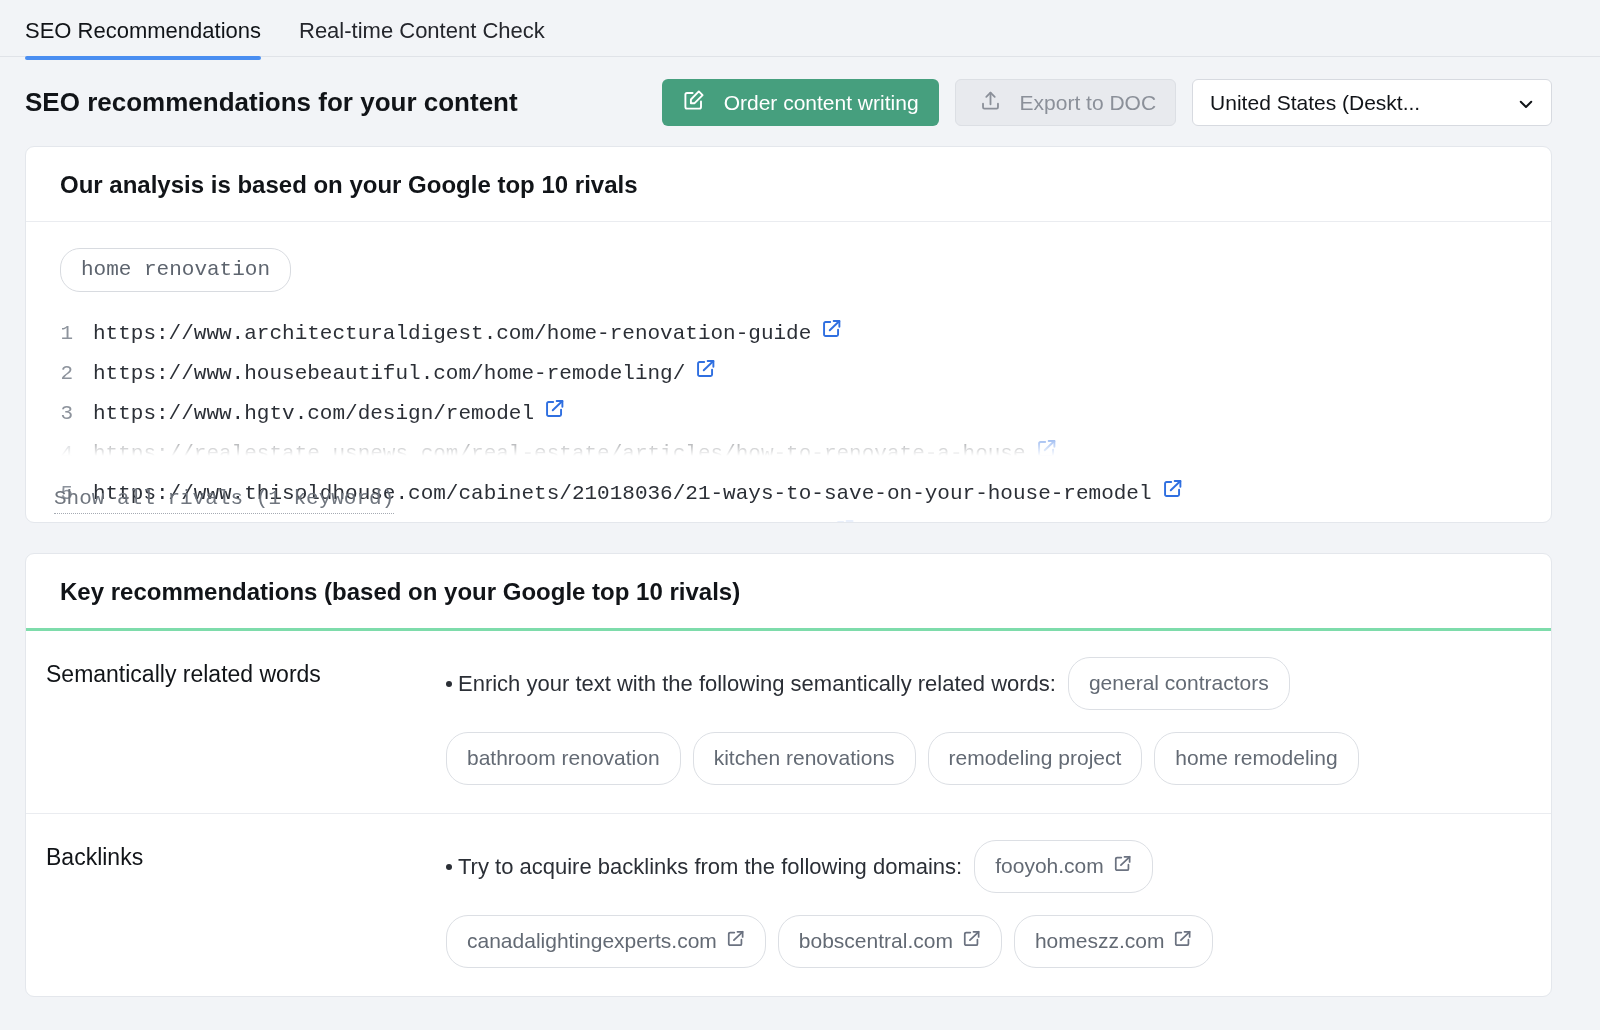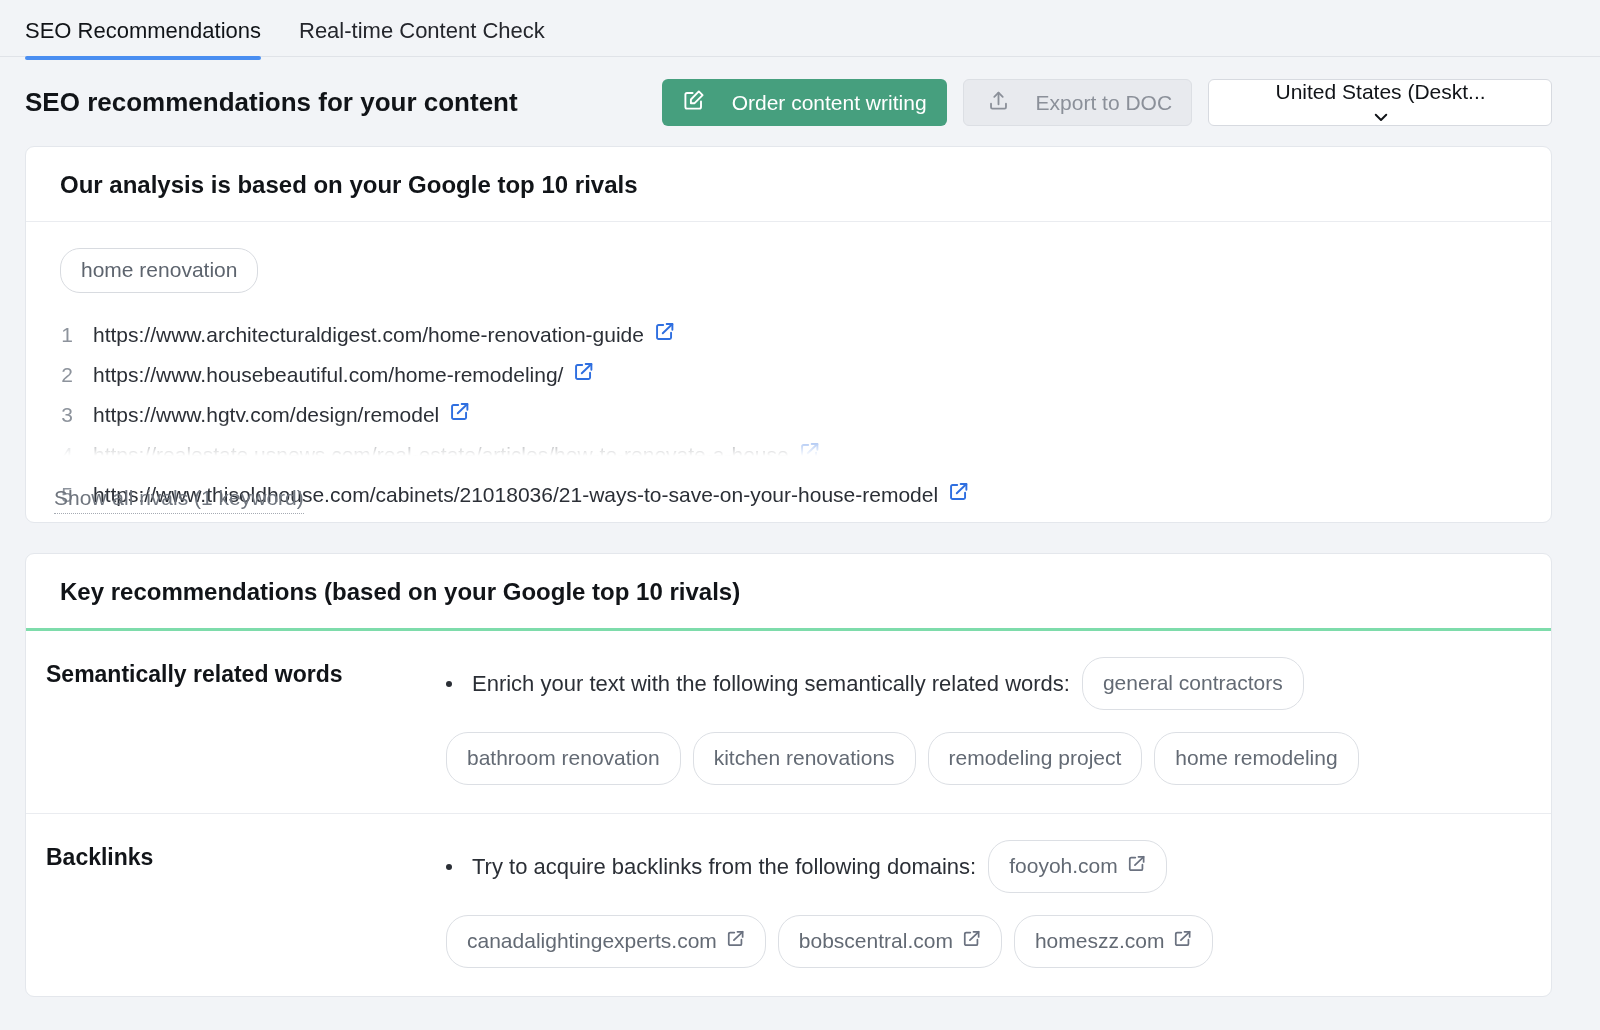--- a/index.html
+++ b/index.html
@@ -60,21 +60,21 @@
     font-size: 26px;
     font-weight: bold;
     color: #111418;
     white-space: nowrap;
   }
   .spacer { flex: 0 0 auto; width: 112px; }
 
   .btn {
     display: inline-flex;
     align-items: center;
-    gap: 26px;
+    gap: 18px;
     height: 47px;
     padding: 0 19px;
     border-radius: 6px;
     font-size: 21px;
     cursor: pointer;
     white-space: nowrap;
     border: 1px solid transparent;
   }
   .btn-primary {
     background: #469f7e;
@@ -92,21 +92,20 @@
     justify-content: space-between;
     height: 47px;
     width: 390px;
     padding: 0 16px 0 17px;
     border-radius: 6px;
     background: #ffffff;
     border: 1px solid #d7dae0;
     font-size: 21px;
     color: #111418;
     cursor: pointer;
-    flex-direction: column;
   }
   .chev {
     width: 18px; height: 18px;
     flex: 0 0 auto;
   }
 
   
   .card {
     margin: 0 48px 6px 25px;
     background: #ffffff;
@@ -121,20 +120,21 @@
     color: #111418;
     border-bottom: 1px solid #eaecf0;
   }
   .card-head.green-rule { border-bottom: 3px solid #7edcab; }
 
   .rivals-body {
     position: relative;
     padding: 26px 0 0 34px;
     height: 300px;
     overflow: hidden;
+    font-family: Liberation Mono, monospace;
   }
   .kw-chip {
     display: inline-block;
     border: 1px solid #d8dbe0;
     border-radius: 20px;
     padding: 9px 20px 10px;
     font-size: 21px;
     color: #5d646e;
     background: #ffffff;
   }
@@ -181,38 +181,38 @@
     display: flex;
     align-items: flex-start;
     padding: 26px 20px 28px 20px;
     border-bottom: 1px solid #eaecf0;
   }
   .rec-row:last-child { border-bottom: none; }
   .rec-label {
     width: 400px;
     flex: 0 0 400px;
     font-size: 23px;
-    font-weight: bold;
+    font-weight: normal;
     color: #111418;
     padding-top: 4px;
   }
   .rec-content { flex: 1 1 auto; }
   .rec-line {
     display: flex;
     flex-wrap: wrap;
     align-items: center;
     gap: 12px 12px;
     font-size: 22px;
     color: #2b2f36;
     line-height: 34px;
   }
   .bullet-text {
     display: inline-flex;
     align-items: center;
-    gap: 20px;
+    gap: 6px;
     white-space: nowrap;
   }
   .bullet-dot {
     width: 6px; height: 6px;
     border-radius: 50%;
     background: #2b2f36;
     display: inline-block;
     flex: 0 0 auto;
   }
   .pill {

